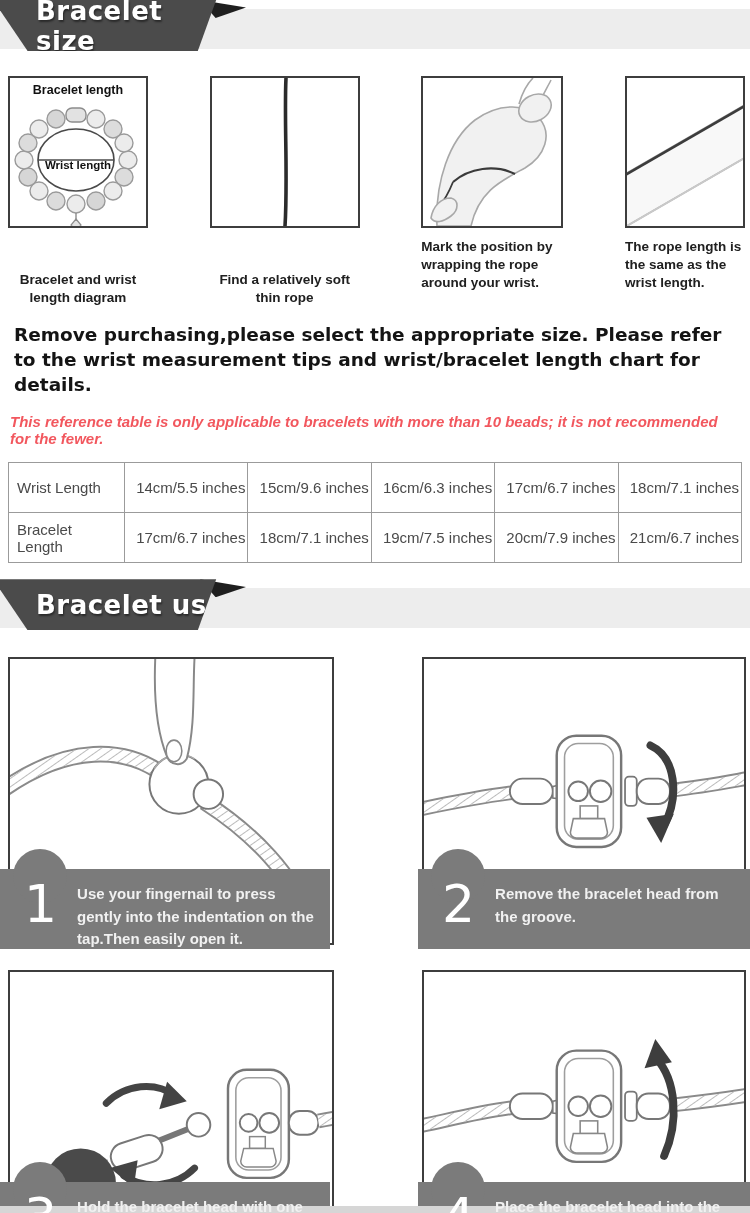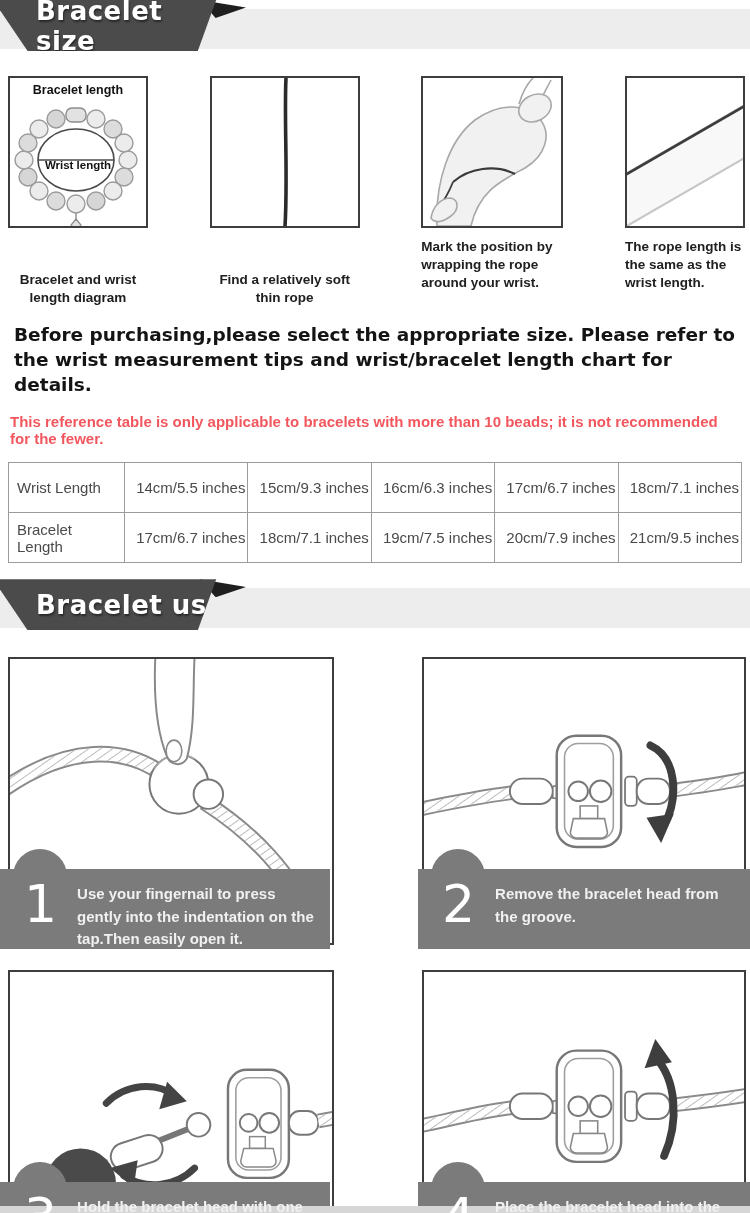--- a/index.html
+++ b/index.html
@@ -28,21 +28,21 @@
   .figure .cap { margin-top:10px; font-weight:bold; font-size:13.5px; line-height:1.35; color:#202020; }
   .f1 .cap, .f2 .cap { text-align:center;margin-top:43px; }
   .diagram-label-top { position:absolute; top:5px; left:0; right:0; text-align:center;
     font-weight:bold; font-size:12.5px; color:#111; }
   .diagram-label-inner { position:absolute; top:60%; left:0; right:0; text-align:center;
     font-weight:bold; font-size:11.5px; color:#111; transform:translateY(-70%); }
 
   
   .intro { margin:16px 14px 0 14px; font-family:"DejaVu Sans", sans-serif; font-weight:bold;
     font-size:18.5px; line-height:1.35; color:#141414; }
-  .note { margin:15px 10px 0 10px; font-weight:bold; font-size:15px; color:#f2575e; }
+  .note { margin:15px 10px 0 10px; font-weight:bold; font-size:15px; color:#f2575e;font-style:italic; }
 
   
   table.size { margin:15px 8px 0 8px; width:734px; border-collapse:collapse; table-layout:fixed;
     font-size:15px; color:#4a4a4a; background:#fff; }
   table.size td { border:1px solid #9b9b9b; height:50px; text-align:right; padding:2px; }
   table.size td.rowlabel { width:116px; text-align:left; padding-left:8px; }
 
   
   .steps-row { position:relative; height:293px; margin-top:22px; }
   .steps-row.second { height:290px; margin-top:20px; }
@@ -151,40 +151,40 @@
           <line x1="-40" y1="57" x2="190" y2="57" stroke="#3c3c3c" stroke-width="2.6"></line>
           <rect x="-40" y="59" width="230" height="14" fill="url(#ticks)"></rect>
           <line x1="-40" y1="102" x2="190" y2="102" stroke="#c9c9c9" stroke-width="2"></line>
         </g>
       </svg>
     </div>
     <div class="cap">The rope length is the same as the wrist length.</div>
   </div>
 </div>
 
-<div class="intro">Before purchasing,please select the appropriate size. Please refer to the wrist measurement tips and wrist/bracelet length chart for details.</div>
+<div class="intro">Remove purchasing,please select the appropriate size. Please refer to the wrist measurement tips and wrist/bracelet length chart for details.</div>
 <div class="note">This reference table is only applicable to bracelets with more than 10 beads; it is not recommended for the fewer.</div>
 
 <table class="size">
   <tbody>
     <tr>
       <td class="rowlabel">Wrist Length</td>
       <td>14cm/5.5 inches</td>
-      <td>15cm/9.3 inches</td>
+      <td>15cm/9.6 inches</td>
       <td>16cm/6.3 inches</td>
       <td>17cm/6.7 inches</td>
       <td>18cm/7.1 inches</td>
     </tr>
     <tr>
       <td class="rowlabel">Bracelet Length</td>
       <td>17cm/6.7 inches</td>
       <td>18cm/7.1 inches</td>
       <td>19cm/7.5 inches</td>
       <td>20cm/7.9 inches</td>
-      <td>21cm/9.5 inches</td>
+      <td>21cm/6.7 inches</td>
     </tr>
   </tbody>
 </table>
 
 <div class="ribbon-wrap" style="margin-top:16px">
   <div class="ribbon-strip"></div>
   <div class="ribbon-tip"></div>
   <div class="ribbon">
     <span class="ribbon-title">Bracelet use</span>
   </div>

